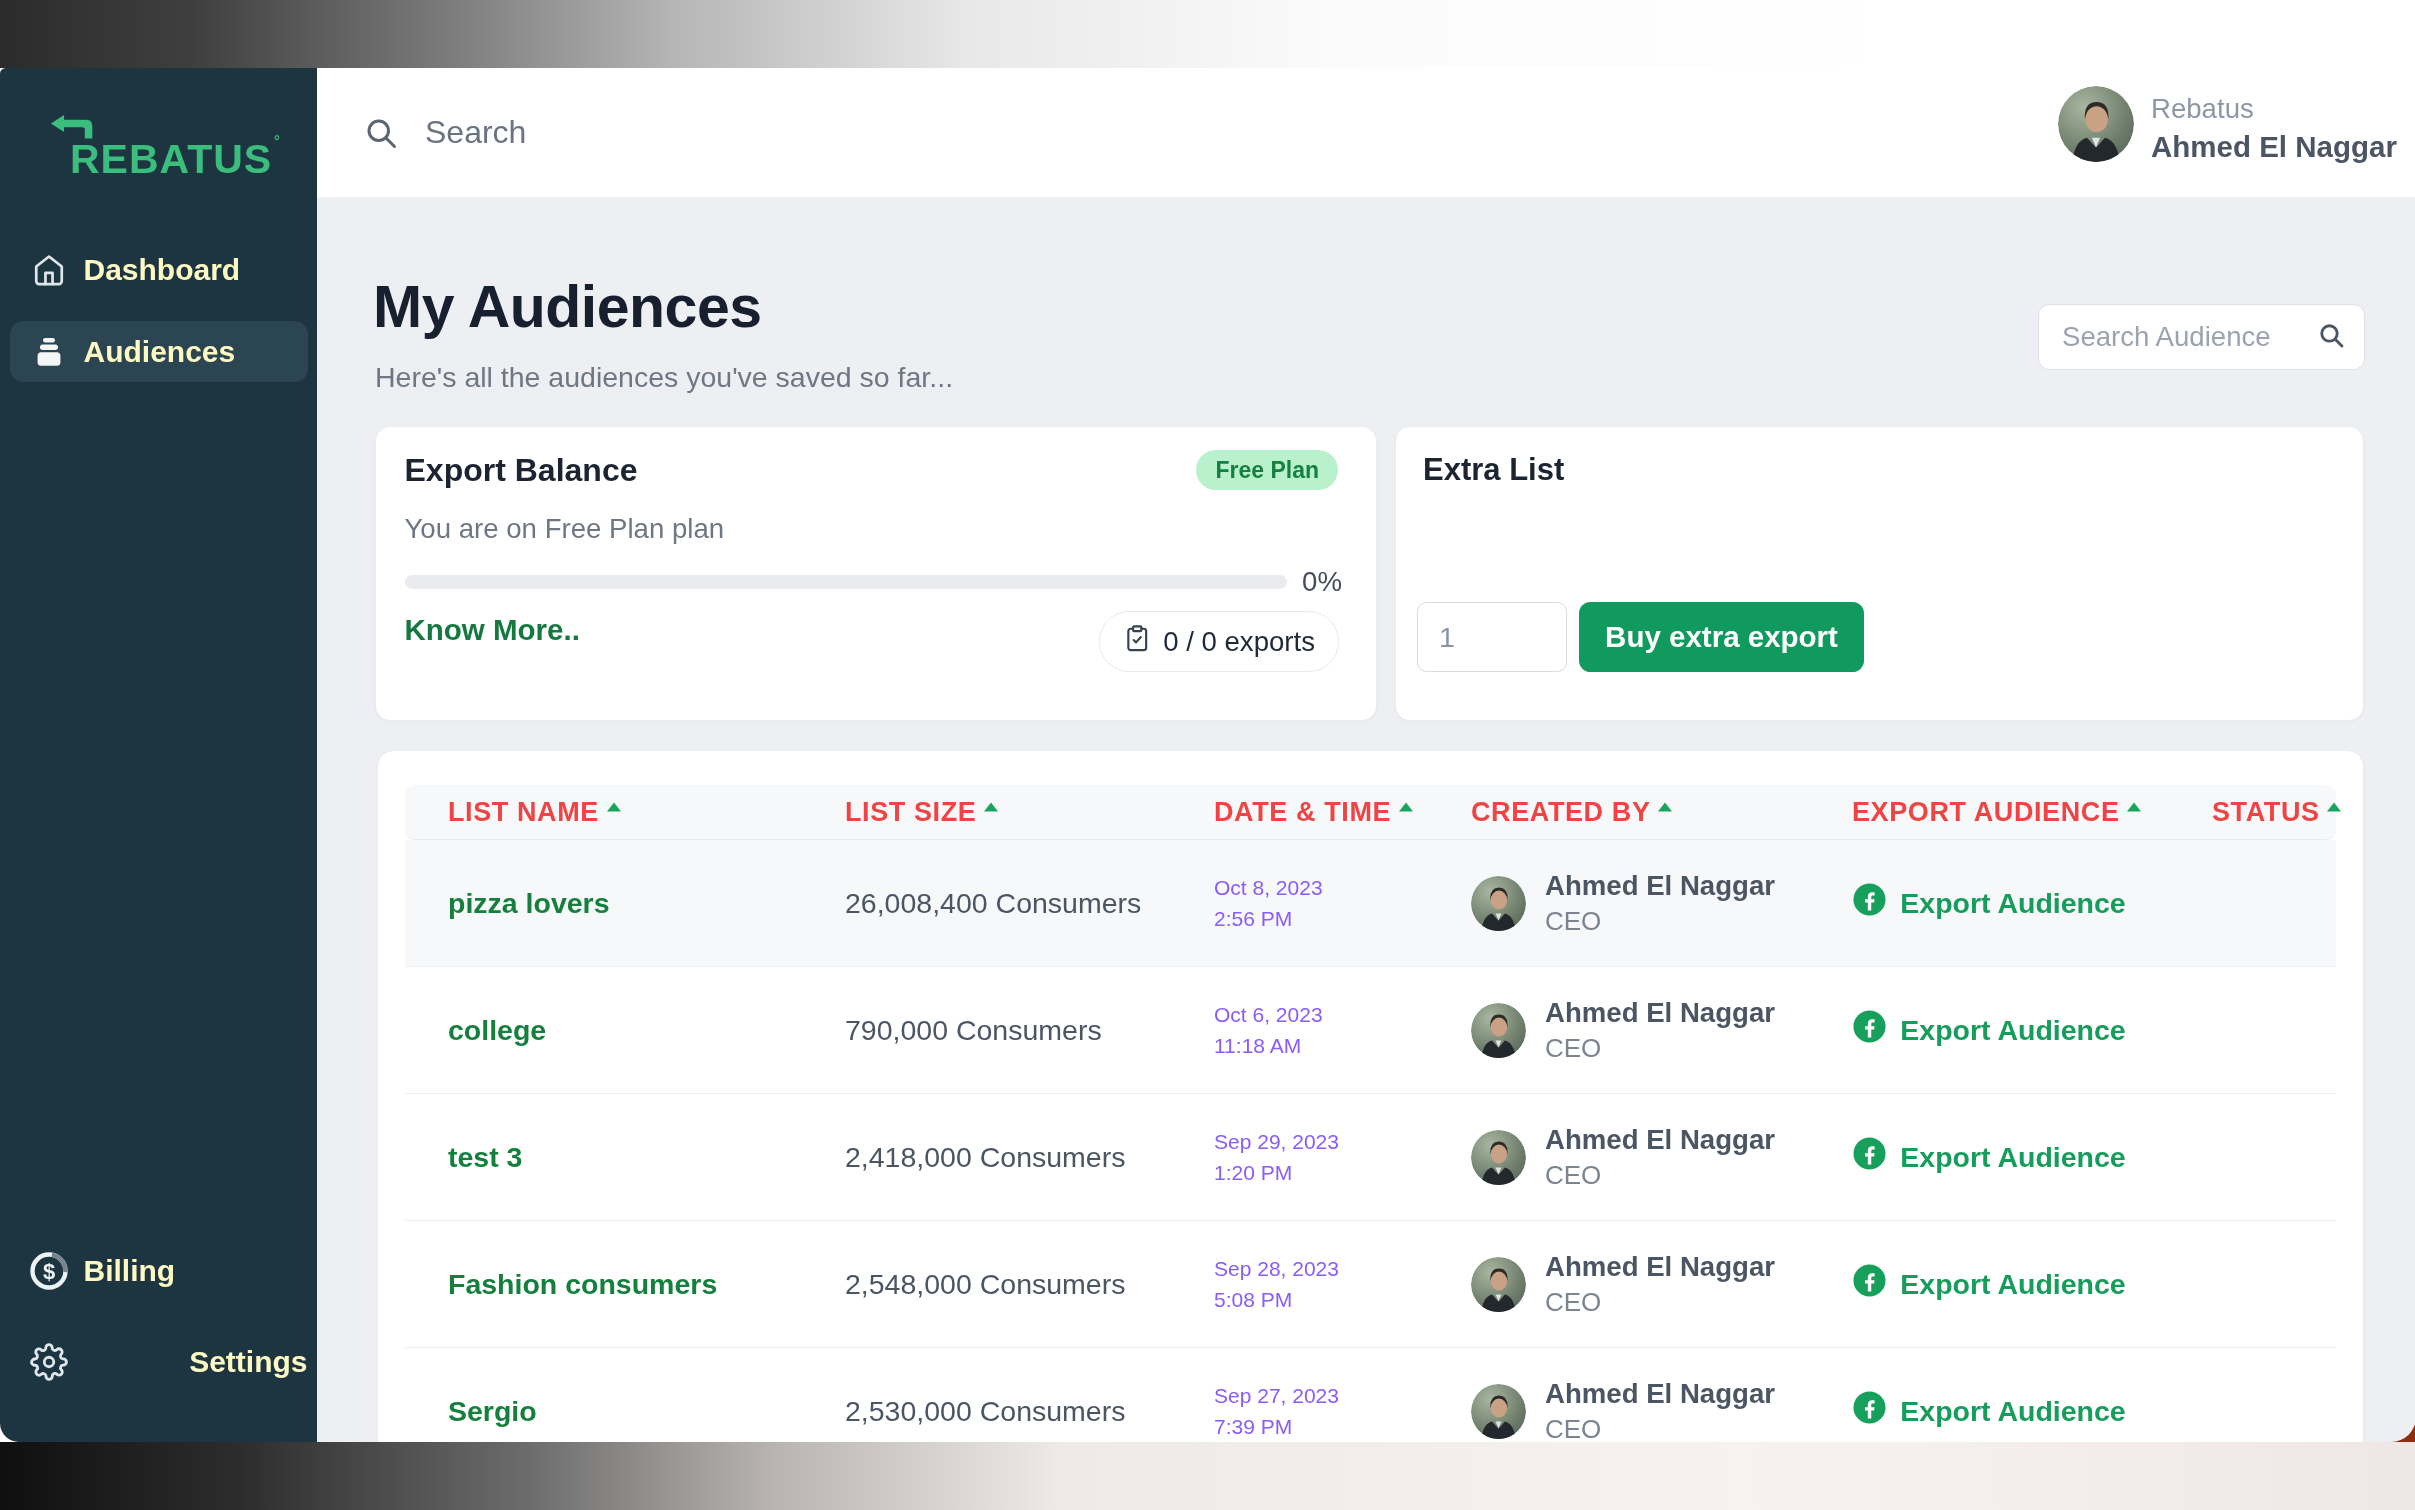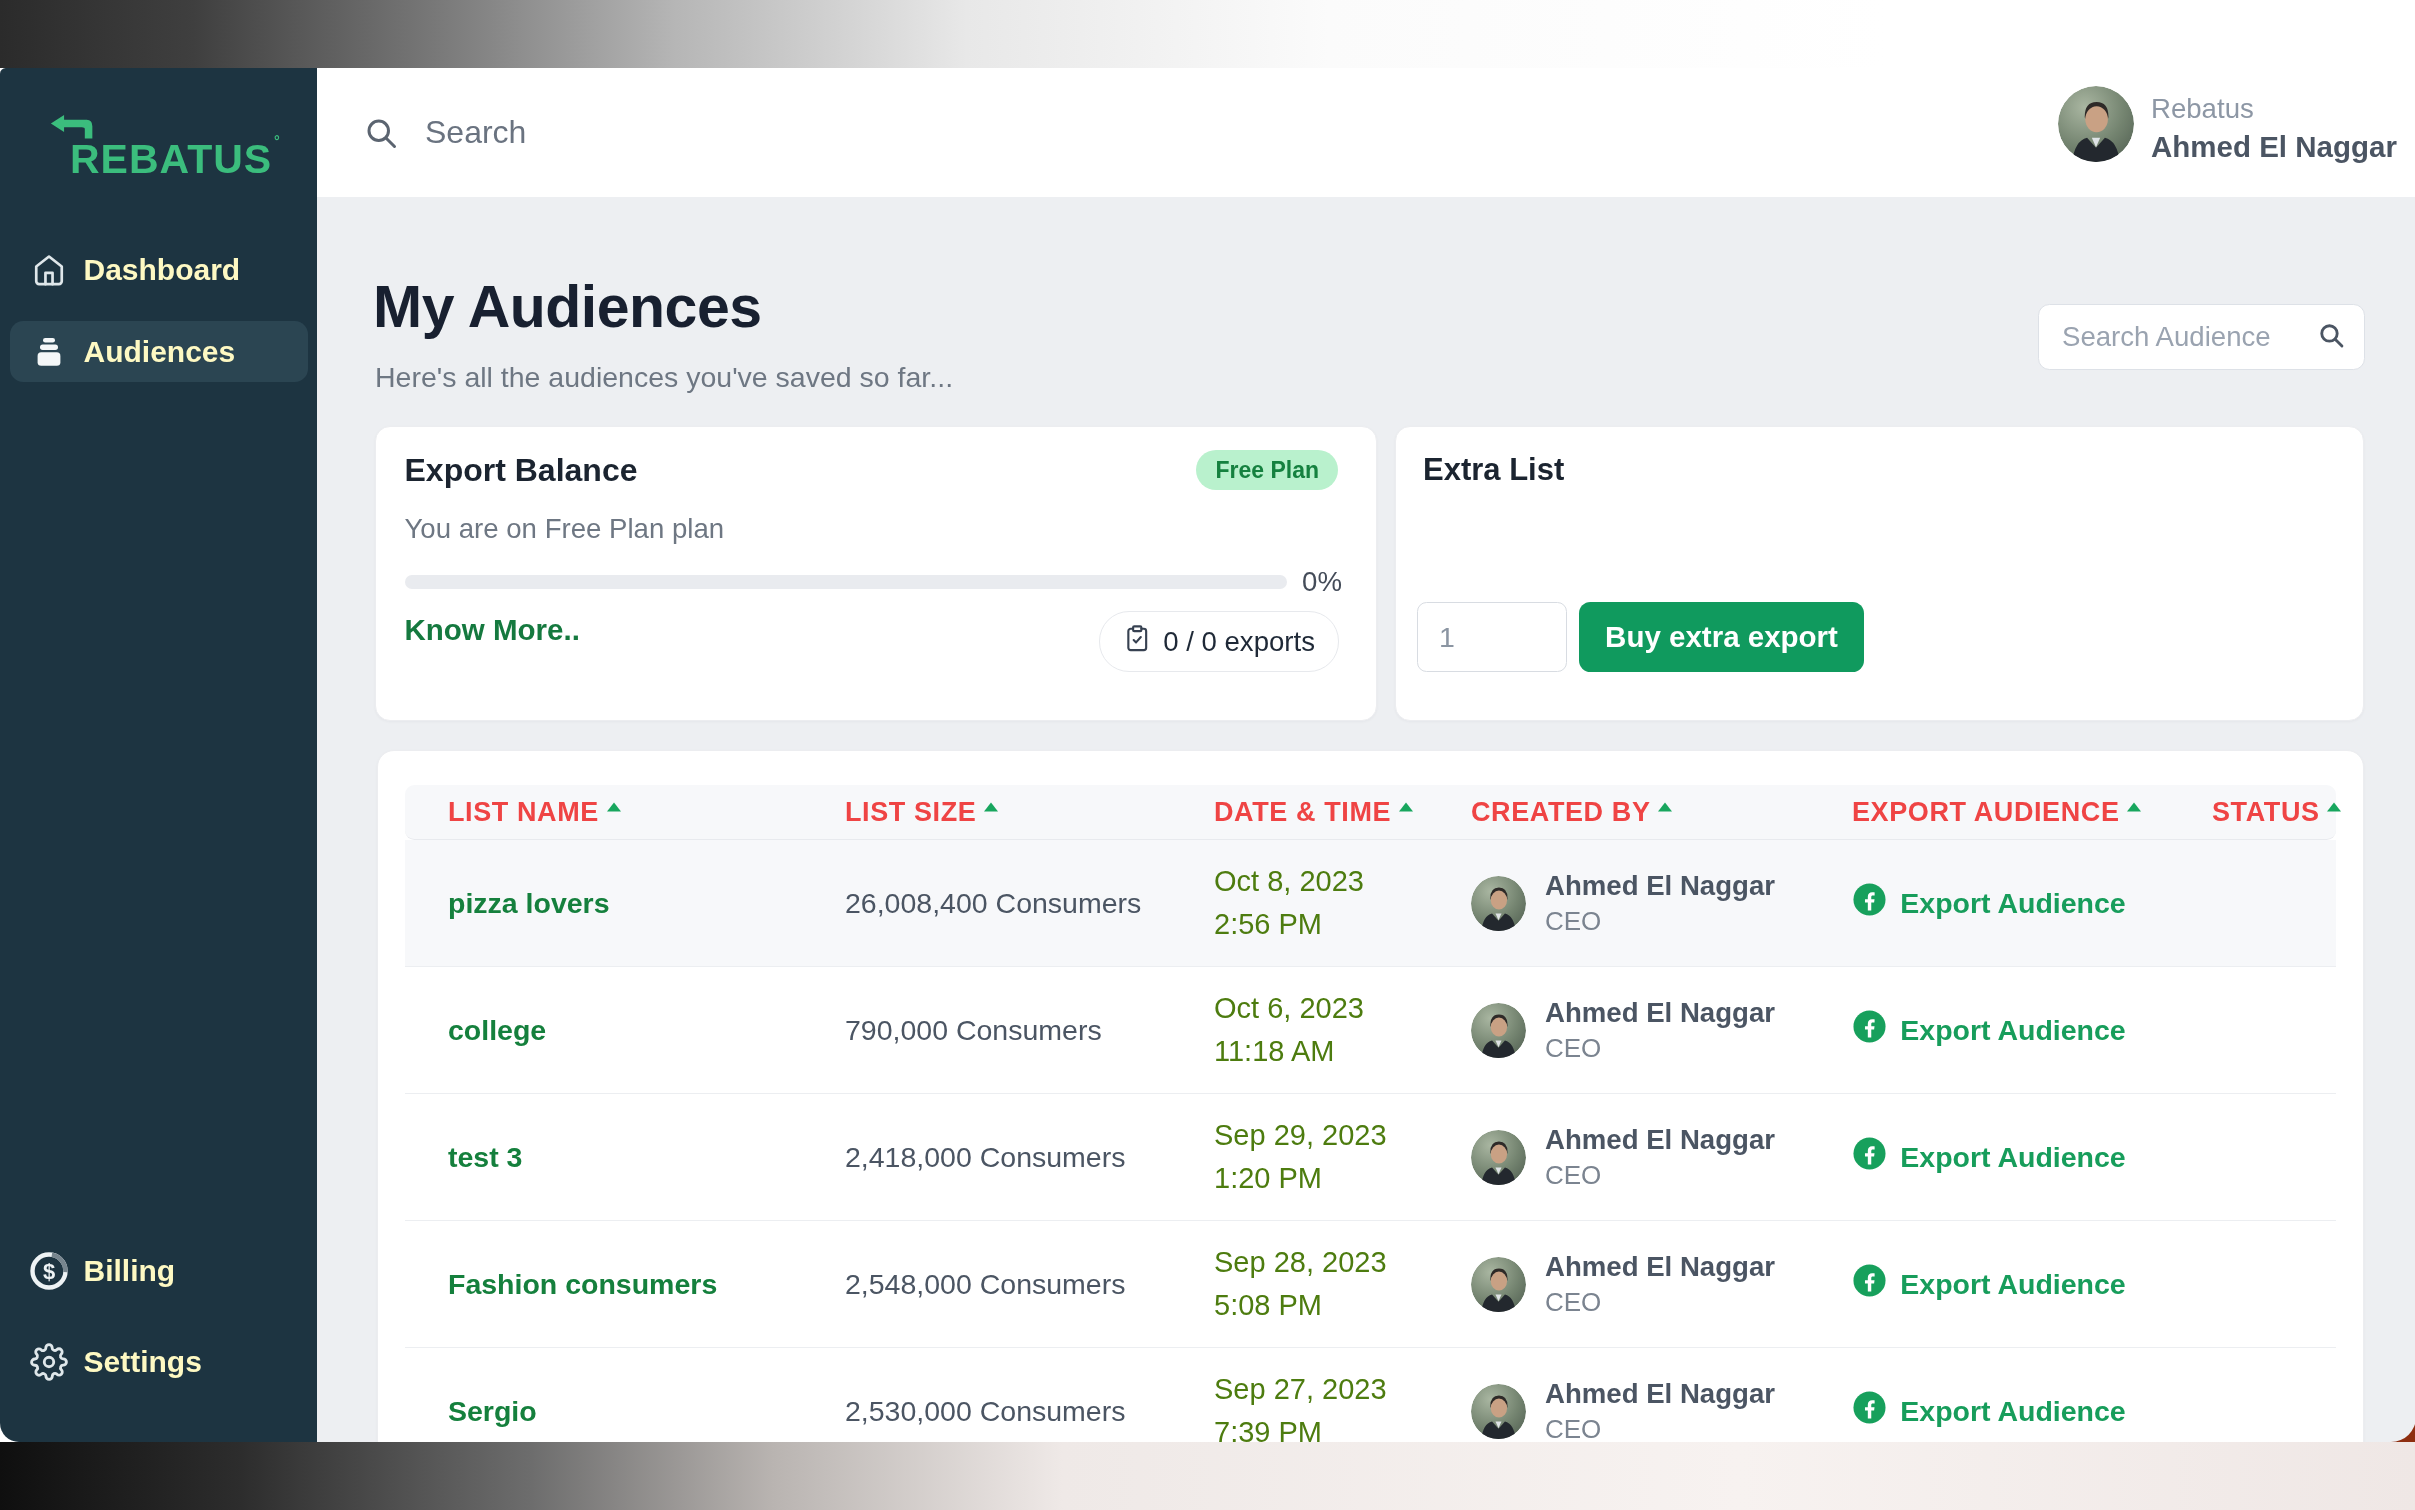--- a/index.html
+++ b/index.html
@@ -23,21 +23,21 @@
   .logo-text { display:block; margin:21px 0 0 21px; font-size:41px; font-weight:800;
     color:#3bbd7d; letter-spacing:1px; }
   .logo-reg { font-size:14.3px; vertical-align:27px; margin-left:1.9px; }
   .nav-item { position:absolute; left:9.5px; right:9.5px; height:61px; display:flex;
     align-items:center; gap:13px; padding-left:17px; border-radius:13.3px;
     font-size:30px; font-weight:700; color:#fef9c3; cursor:pointer; }
   .nav-item .ic { width:44px; display:flex; align-items:center; justify-content:center; }
   .nav-dashboard { top:171px; }
   .nav-audiences { top:253px; background:#2b4552; }
   .nav-billing  { top:1172px; }
-  .nav-settings { top:1263px; }
+  .nav-settings { top:1263px;justify-content:space-between; }
 
   
   .topbar { position:absolute; left:317px; top:68px; width:2384px; height:129px;
     background:#fff; z-index:2; box-shadow:0 2.9px 5.7px rgba(20,30,50,.06); }
   .tb-search-icon { position:absolute; left:46px; top:47px; }
   .tb-search { position:absolute; left:108px; top:28.5px; width:1046px; height:72px;
     border:none; outline:none; font-size:32px; color:#4a5563; background:transparent;
     font-family:inherit; }
   .tb-search::placeholder { color:#6a7380; opacity:1; }
   .tb-user { position:absolute; left:1741px; top:18px; display:flex; gap:17px; cursor:pointer; }
@@ -100,21 +100,21 @@
     text-transform:uppercase; white-space:nowrap; }
   .sort { width:0; height:0; border-left:7.6px solid transparent; border-right:7.6px solid transparent;
     border-bottom:9.5px solid #18a65e; display:inline-block; margin-left:7.6px;
     transform:translateY(-9.5px); }
   .t-row { display:grid; grid-template-columns:397px 369px 257px 381px 360px 1fr;
     align-items:center; padding-left:43px; height:127px; border-bottom:1px solid #eceef1;
     background:#fff; cursor:pointer; }
   .t-row.tint { background:#f7f8fa; }
   .c-name { font-size:28.5px; font-weight:700; color:#15803d; }
   .c-size { font-size:28.5px; color:#4b5563; }
-  .c-date { font-size:29px; color:#4d7c0f; line-height:1.5; display:flex; flex-direction:column; }
+  .c-date { font-size:21px; color:#8b5cf6; line-height:1.5; display:flex; flex-direction:column; }
   .c-creator { display:flex; align-items:center; gap:19px; }
   .c-creator .who { display:flex; flex-direction:column; line-height:1.35; }
   .creator-name { font-size:27.6px; font-weight:600; color:#4b5563; }
   .creator-role { font-size:26px; color:#7b8490; }
   .c-export { display:flex; align-items:center; gap:13.3px; font-size:28.5px; font-weight:700;
     color:#179d5b; }
   .c-status { min-height:1px; }
 </style>
 </head>
 <body>

